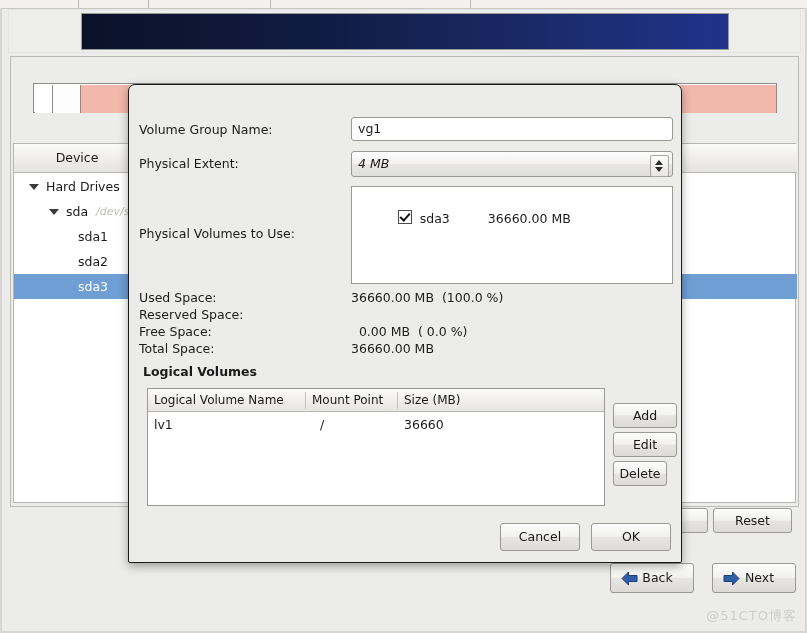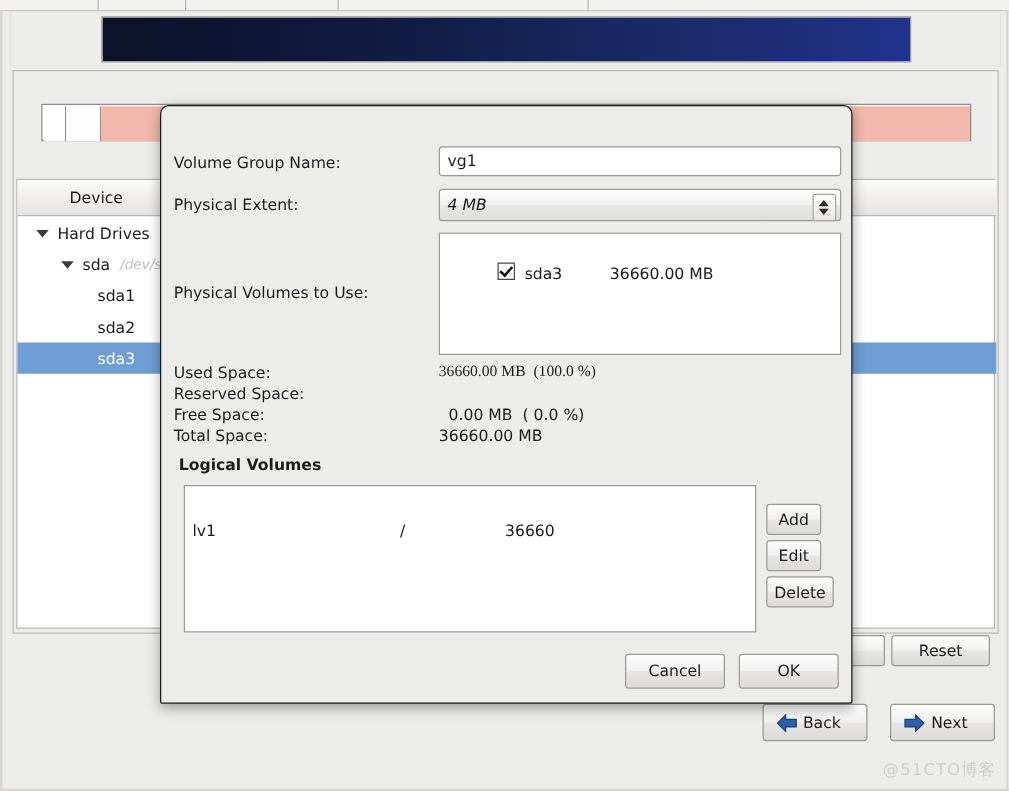--- a/index.html
+++ b/index.html
@@ -201,21 +201,21 @@
   .lvhead .h {
     position: absolute; top: 4px; font-size: 12px; color: #1b1b1b;
   }
   .lvhead .vsep { position: absolute; top: 3px; width: 1px; height: 17px; background: #c5c3bf; }
   .lvrow {
     position: absolute; left: 0; height: 22px; line-height: 22px;
     font-size: 12.5px; color: #1b1b1b;
   }
   .lvrow .c { position: absolute; }
 
-  .side-btn { width: 44px; height: 25px; line-height: 23px; }
+  .side-btn { width: 64px; height: 25px; line-height: 23px; }
 
   .dlg-btn { width: 80px; height: 28px; line-height: 26px; }
 
   
   .watermark {
     position: absolute; right: 10px; bottom: 8px;
     font-size: 13px; color: #cfcdc9; letter-spacing: 1px;
     font-family: "DejaVu Sans", sans-serif;
   }
   .frame-edge-l { position: absolute; left: 0; top: 8px; width: 2px; height: 625px; background: #d8d6d2; }
@@ -316,34 +316,41 @@
       </div>
 
       <div class="flabel" style="left:10px; top:116px;">Physical Volumes to Use:</div>
       <div class="listbox" style="left:222px; top:76px; width:322px; height:98px;">
         <div class="pv-row">
           <span class="cbox"></span><span>sda3</span><span style="display:inline-block;width:38px"></span><span>36660.00 MB</span>
         </div>
       </div>
 
       <div class="flabel" style="left:10px; top:180px;">Used Space:</div>
-      <div class="fvalue" style="left:222px; top:180px;font-family:Liberation Serif, serif;">36660.00 MB  (100.0 %)</div>
+      <div class="fvalue" style="left:222px; top:180px;">36660.00 MB  (100.0 %)</div>
 
       <div class="flabel" style="left:10px; top:197px;">Reserved Space:</div>
       <div class="fvalue" style="left:222px; top:197px;"></div>
 
       <div class="flabel" style="left:10px; top:214px;">Free Space:</div>
       <div class="fvalue" style="left:214px; top:214px;">    0.00 MB  ( 0.0 %)</div>
 
       <div class="flabel" style="left:10px; top:231px;">Total Space:</div>
       <div class="fvalue" style="left:222px; top:231px;">36660.00 MB</div>
 
       <div class="section-title" style="left:14px; top:254px;">Logical Volumes</div>
 
       <div class="lvtable" style="left:18px; top:278px; width:458px; height:118px;">
+        <div class="lvhead">
+          <div class="h" style="left:6px">Logical Volume Name</div>
+          <div class="vsep" style="left:157px"></div>
+          <div class="h" style="left:164px">Mount Point</div>
+          <div class="vsep" style="left:249px"></div>
+          <div class="h" style="left:256px">Size (MB)</div>
+        </div>
         <div class="lvrow" style="top:25px; width:456px;">
           <span class="c" style="left:6px">lv1</span>
           <span class="c" style="left:172px">/</span>
           <span class="c" style="left:256px">36660</span>
         </div>
       </div>
 
       <div class="btn side-btn" style="left:484px; top:293px;">Add</div>
       <div class="btn side-btn" style="left:484px; top:322px;">Edit</div>
       <div class="btn side-btn" style="left:484px; top:351px; width:54px;">Delete</div>

